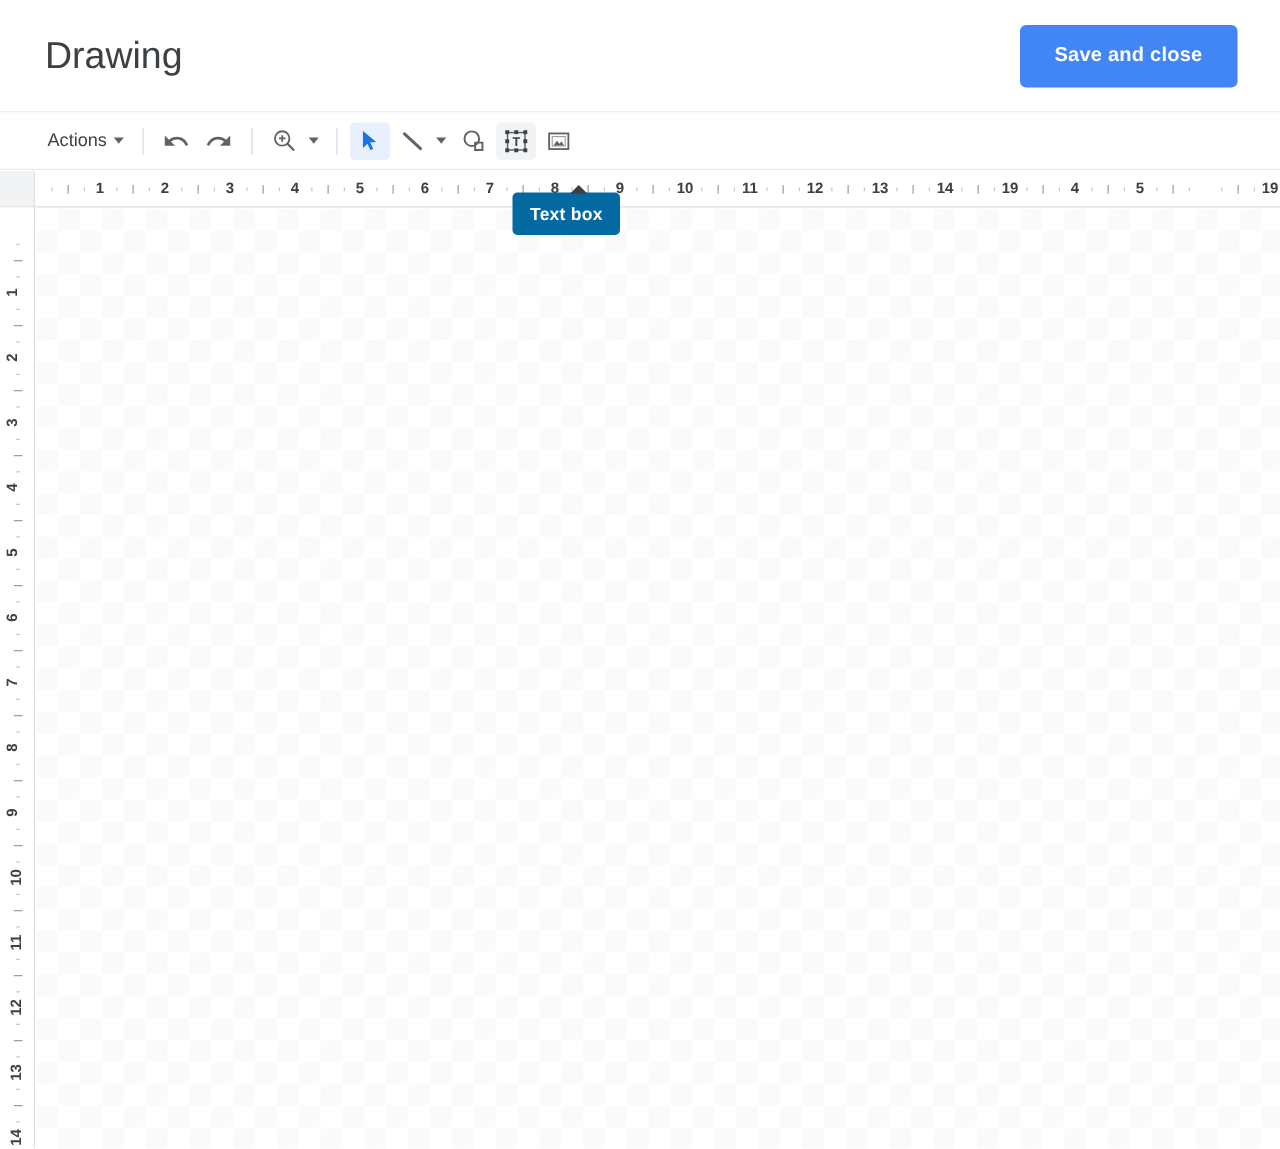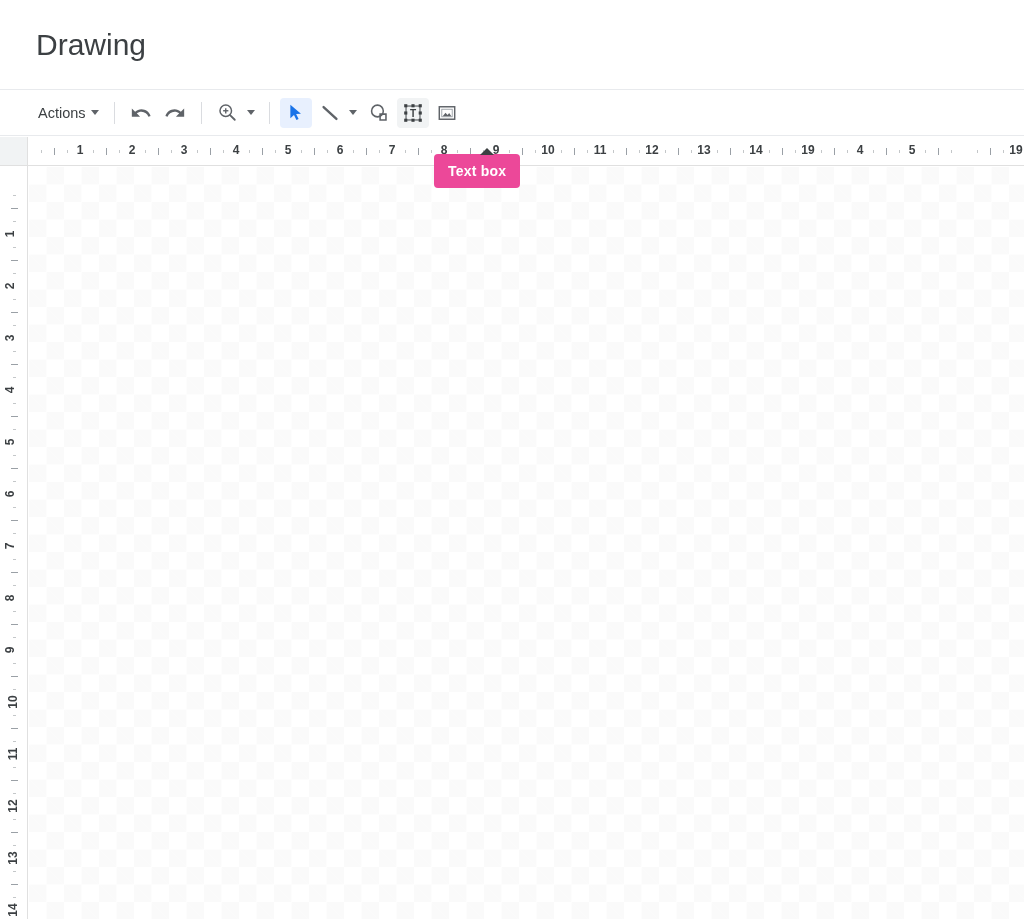--- a/index.html
+++ b/index.html
@@ -99,23 +99,23 @@
     width: 0;
     height: 0;
     border-left: 4.5px solid transparent;
     border-right: 4.5px solid transparent;
     border-top: 5px solid #5f6368;
   }
 
   
   .tooltip {
     position: absolute;
-    left: 434px;
+    left: 410px;
     top: 154px;
-    background: #ec4899;
+    background: #0369a1;
     color: #ffffff;
     font-size: 14px;
     font-weight: bold;
     padding: 9px 14px;
     border-radius: 4px;
     z-index: 40;
     white-space: nowrap;
     letter-spacing: 0.2px;
   }
   .tooltip .arrow {
@@ -217,20 +217,21 @@
       linear-gradient(45deg, #fafafa 25%, transparent 25%, transparent 75%, #fafafa 75%);
     background-size: 35px 35px;
     background-position: 0 0, 17.5px 17.5px;
   }
 </style>
 </head>
 <body>
 
 <div class="header">
   <div class="doc-title">Drawing</div>
+  <button class="save-btn">Save and close</button>
 </div>
 
 <div class="toolbar">
 
   <div class="tb-item tb-actions">
     <span>Actions</span>
     <span class="caret"></span>
   </div>
 
   <div class="sep"></div>

